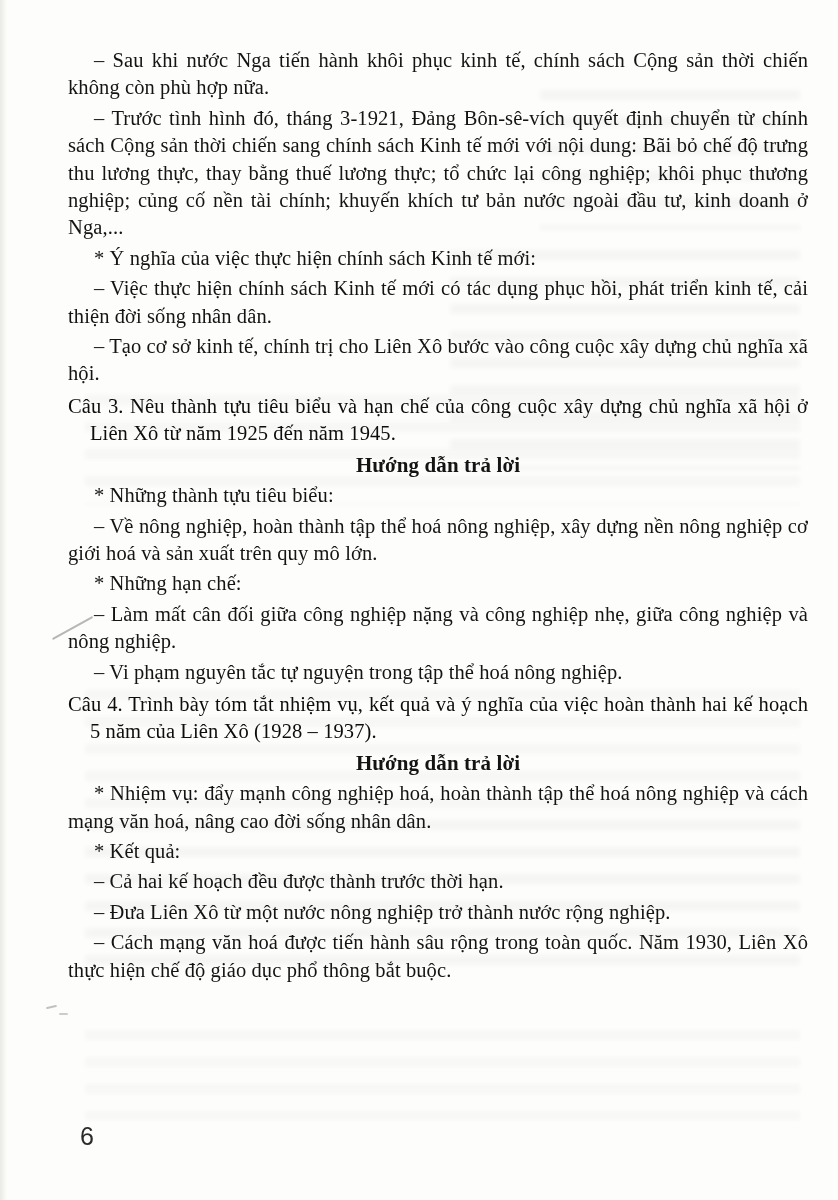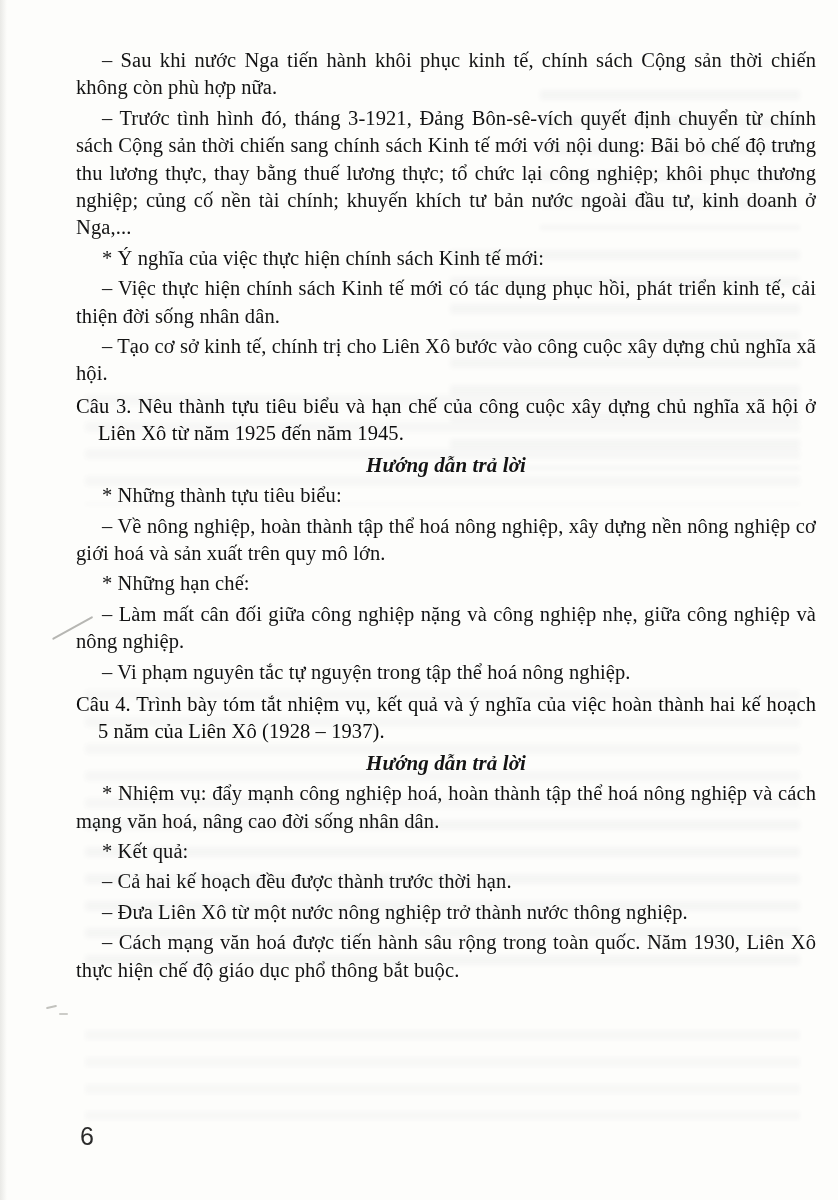--- a/index.html
+++ b/index.html
@@ -22,21 +22,21 @@
     content: "";
     position: absolute;
     left: 0; top: 0;
     width: 7px; height: 100%;
     background: linear-gradient(90deg, #d9d9d5, rgba(253,253,251,0));
     opacity: .55;
     pointer-events: none;
   }
   .content {
     position: absolute;
-    left: 76px;
+    left: 68px;
     top: 47px;
     width: 740px;
   }
   .content p {
     margin: 3px 0 0 0;
     font-size: 20.5px;
     line-height: 27.4px;
     text-align: justify;
     letter-spacing: 0.1px;
   }
@@ -45,21 +45,20 @@
   .question {
     font-weight: 400;
     padding-left: 22px;
     text-indent: -22px;
     margin-top: 5px !important;
     color: #0d0d0d;
   }
   .guide {
     text-align: center !important;
     font-weight: 700;
-    font-style: italic;
     text-indent: 0;
     margin-top: 4px !important;
     font-size: 21px !important;
   }
   .page-number {
     position: absolute;
     left: 80px;
     top: 1122px;
     font-family: "Liberation Sans", "DejaVu Sans", sans-serif;
     font-size: 25px;
@@ -129,21 +128,21 @@
     <p class="body-para">* Những thành tựu tiêu biểu:</p>
     <p class="body-para">– Về nông nghiệp, hoàn thành tập thể hoá nông nghiệp, xây dựng nền nông nghiệp cơ giới hoá và sản xuất trên quy mô lớn.</p>
     <p class="body-para">* Những hạn chế:</p>
     <p class="body-para">– Làm mất cân đối giữa công nghiệp nặng và công nghiệp nhẹ, giữa công nghiệp và nông nghiệp.</p>
     <p class="body-para">– Vi phạm nguyên tắc tự nguyện trong tập thể hoá nông nghiệp.</p>
     <p class="question">Câu 4. Trình bày tóm tắt nhiệm vụ, kết quả và ý nghĩa của việc hoàn thành hai kế hoạch 5 năm của Liên Xô (1928 – 1937).</p>
     <p class="guide">Hướng dẫn trả lời</p>
     <p class="body-para">* Nhiệm vụ: đẩy mạnh công nghiệp hoá, hoàn thành tập thể hoá nông nghiệp và cách mạng văn hoá, nâng cao đời sống nhân dân.</p>
     <p class="body-para">* Kết quả:</p>
     <p class="body-para">– Cả hai kế hoạch đều được thành trước thời hạn.</p>
-    <p class="body-para">– Đưa Liên Xô từ một nước nông nghiệp trở thành nước thông nghiệp.</p>
+    <p class="body-para">– Đưa Liên Xô từ một nước nông nghiệp trở thành nước rộng nghiệp.</p>
     <p class="body-para">– Cách mạng văn hoá được tiến hành sâu rộng trong toàn quốc. Năm 1930, Liên Xô thực hiện chế độ giáo dục phổ thông bắt buộc.</p>
   </main>
 
   <div class="artifact slash"></div>
   <div class="artifact dash-a"></div>
   <div class="artifact dash-b"></div>
 
   <div class="page-number">6</div>
 </div>
 

